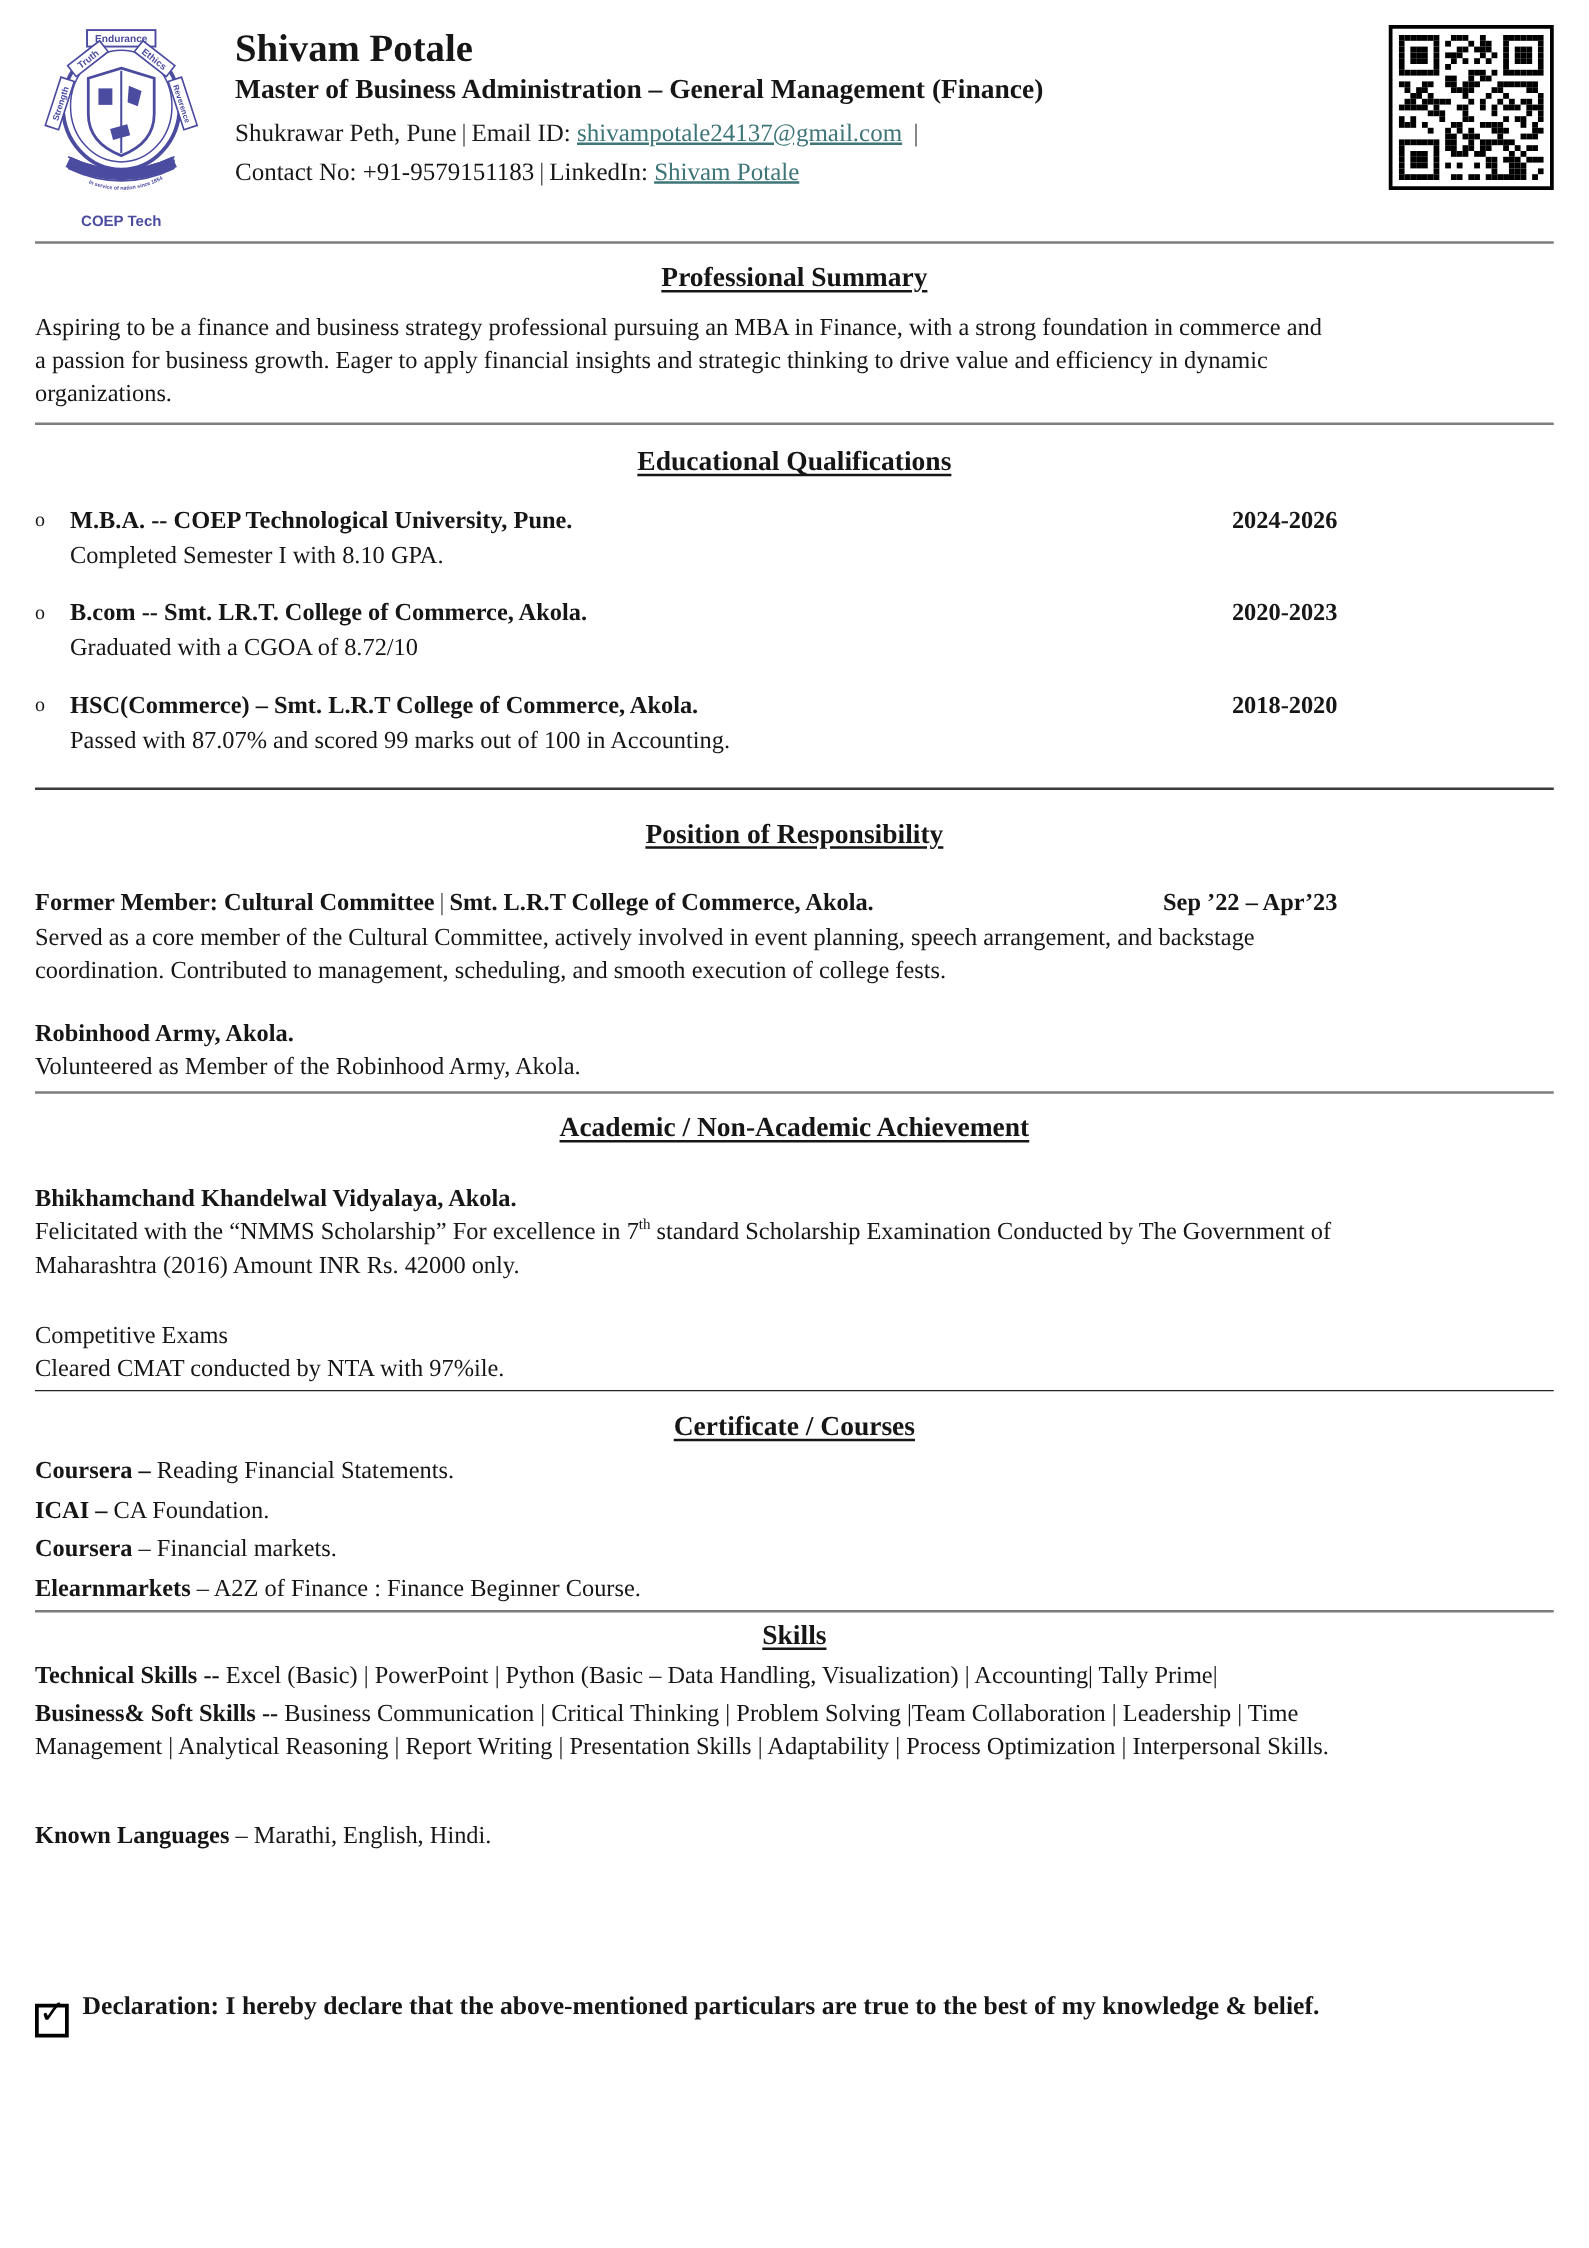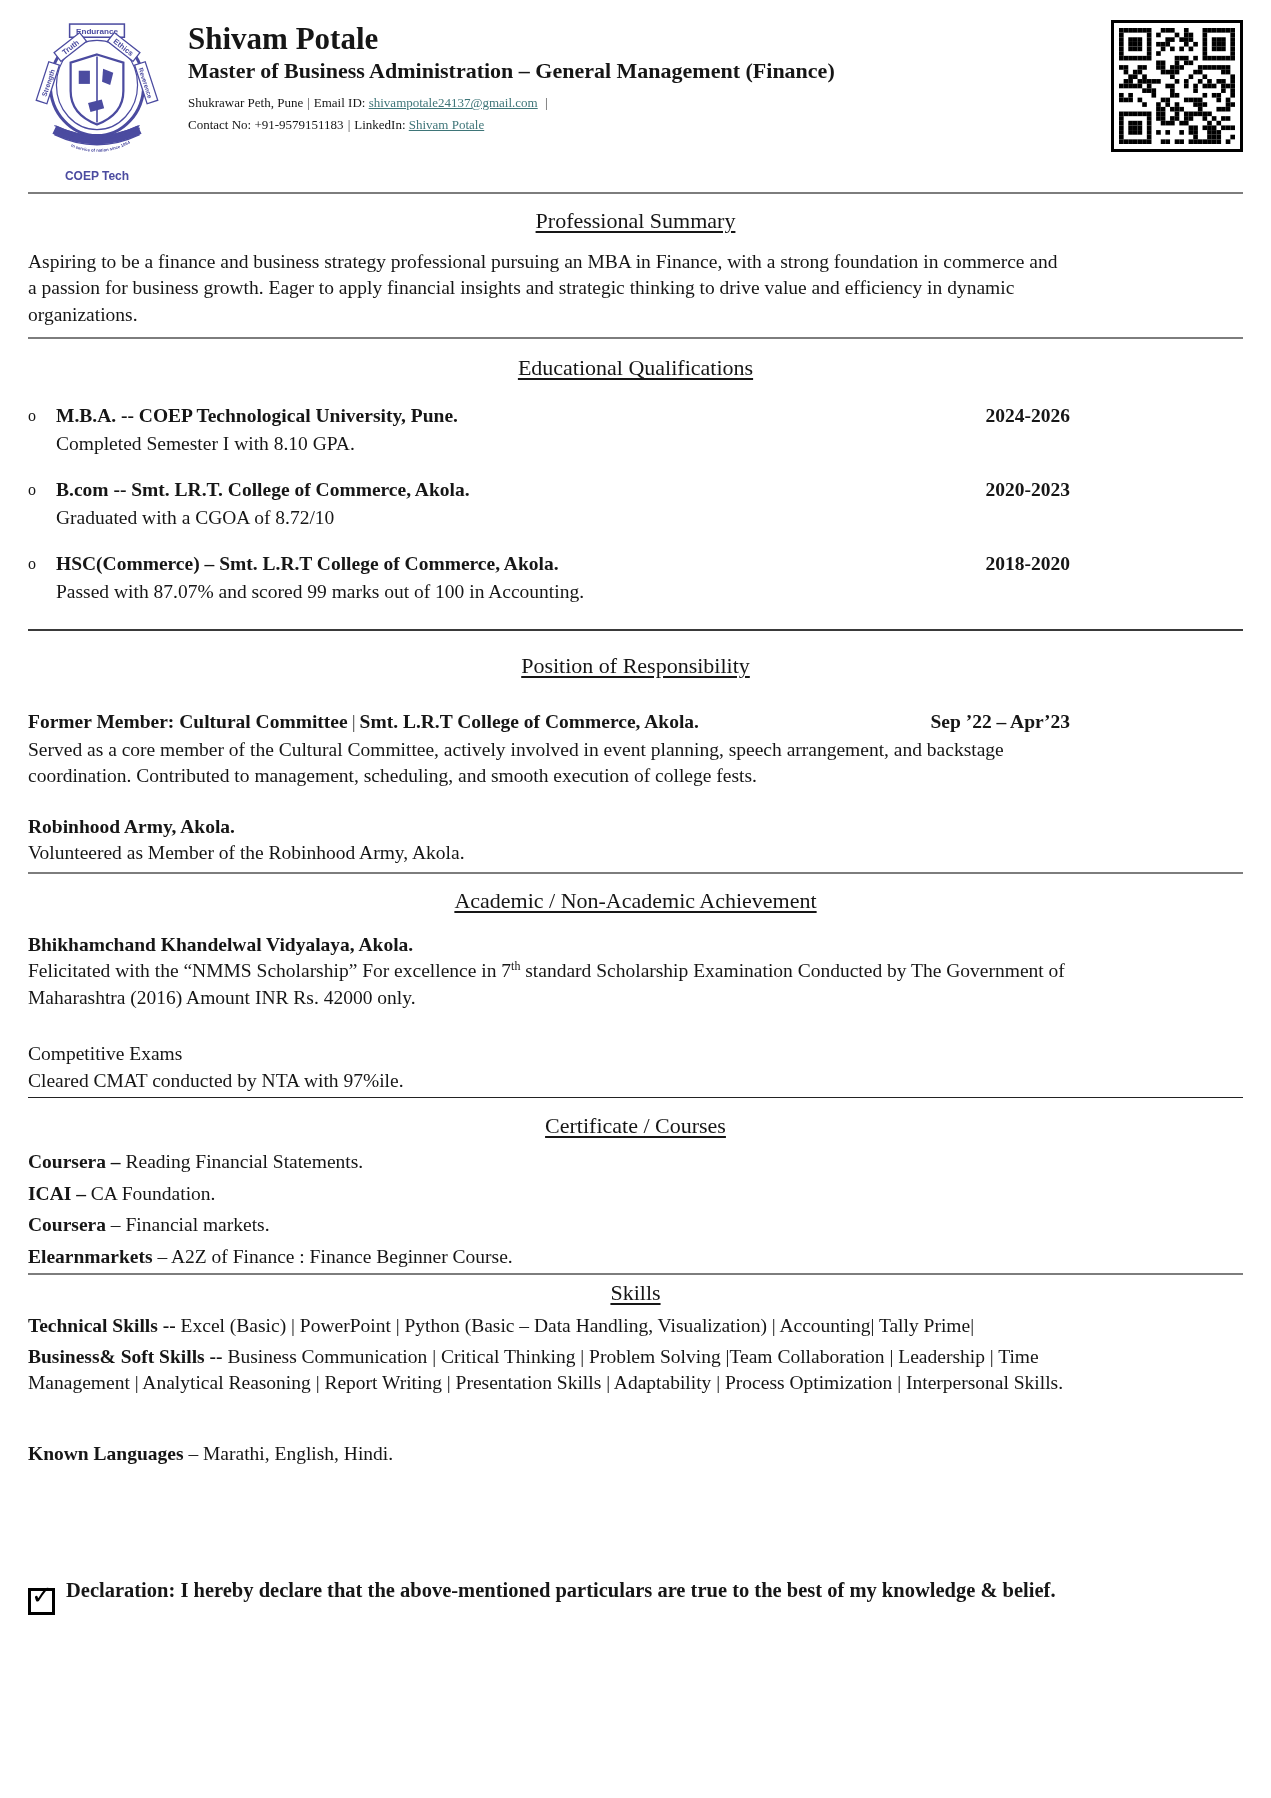--- a/index.html
+++ b/index.html
@@ -15,32 +15,32 @@
     overflow:hidden;
     background:#ffffff;
   }
   
   .header { display:flex; align-items:flex-start; }
   .logo-wrap { flex:0 0 138px; text-align:center; }
   .logo-caption { font-size:12px; font-weight:bold; color:#4b4ba0; margin-top:-2px; font-family:"Liberation Sans", sans-serif; }
   .header-text { flex:1 1 auto; padding-left:22px; padding-top:2px; }
   .person-name { font-size:31px; font-weight:bold; line-height:1.1; }
   .degree-line { font-size:22px; font-weight:bold; }
-  .contact-line { font-size:13px; margin-top:8px; }
+  .contact-line { font-size:20px; margin-top:8px; }
   .contact-line.second { margin-top:4px; }
   a.link { color:#3e7578; text-decoration:underline; cursor:pointer; }
   .thin-sep { color:#444; padding:0 4px; }
   .qr-box { flex:0 0 auto; width:132px; height:132px; border:3px solid #000; background:#fff; padding:5px; box-sizing:border-box; margin-left:10px; }
   .qr-box svg { width:100%; height:100%; display:block; }
   .qr-box rect { fill:#000; }
   
   .rule  { border:none; border-top:2.5px solid #7d7d7d; margin:0; }
   .rule.dark { border-top:2px solid #3a3a3a; }
   h2.section-heading {
-    text-align:center; font-size:22px; font-weight:normal;
+    text-align:center; font-size:22px; font-weight:bold;
     margin:0; text-decoration:underline; text-underline-offset:3px;
   }
   .col { width:1042px; }
   .b { font-weight:bold; }
   p { margin:0; }
   
   .edu-item { display:flex; margin-top:20px; width:1042px; }
   .edu-bullet { flex:0 0 28px; font-size:16px; padding-top:2px; }
   .edu-body { flex:1 1 auto; }
   .edu-title-row { display:flex; justify-content:space-between; font-weight:bold; }
@@ -485,21 +485,21 @@
   </div>
   <p class="col" style="margin-top:1px;">Served as a core member of the Cultural Committee, actively involved in event planning, speech arrangement, and backstage coordination. Contributed to management, scheduling, and smooth execution of college fests.</p>
 
   <p class="col b" style="margin-top:24px;">Robinhood Army, Akola.</p>
   <p class="col">Volunteered as Member of the Robinhood Army, Akola.</p>
 
   <hr class="rule" style="margin-top:5px;">
 
   <h2 class="section-heading" style="margin-top:12px;">Academic / Non-Academic Achievement</h2>
 
-  <p class="col b" style="margin-top:16px;">Bhikhamchand Khandelwal Vidyalaya, Akola.</p>
+  <p class="col b" style="margin-top:30px;">Bhikhamchand Khandelwal Vidyalaya, Akola.</p>
   <p class="col"><span>Felicitated with the “NMMS Scholarship” For excellence in 7</span><sup>th</sup><span> standard Scholarship Examination Conducted by The Government of Maharashtra (2016) Amount INR Rs. 42000 only.</span></p>
 
   <div class="exam-block" style="margin-top:30px;">
     <p class="col">Competitive Exams</p>
     <p class="col">Cleared CMAT conducted by NTA with 97%ile.</p>
   </div>
 
   <h2 class="section-heading" style="margin-top:13px;">Certificate / Courses</h2>
 
   <p class="col cert-line" style="margin-top:8px;"><span class="b">Coursera –</span><span> Reading Financial Statements.</span></p>

